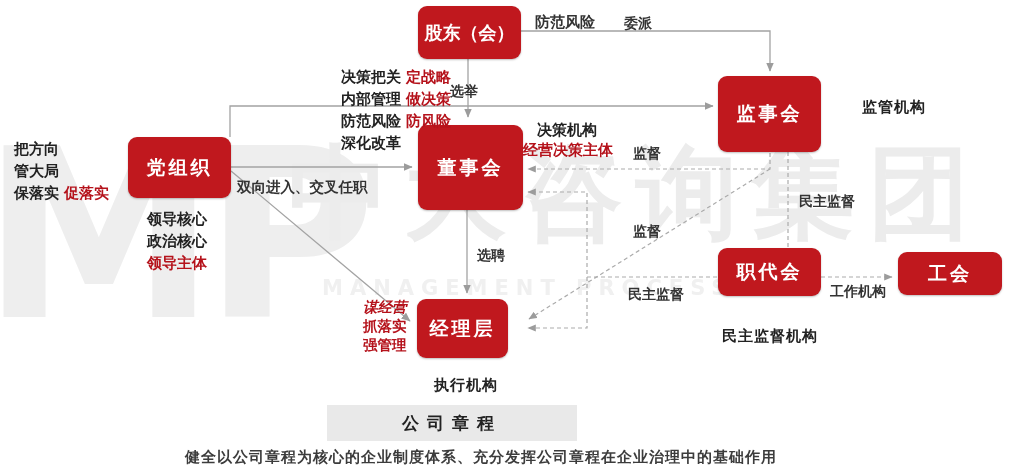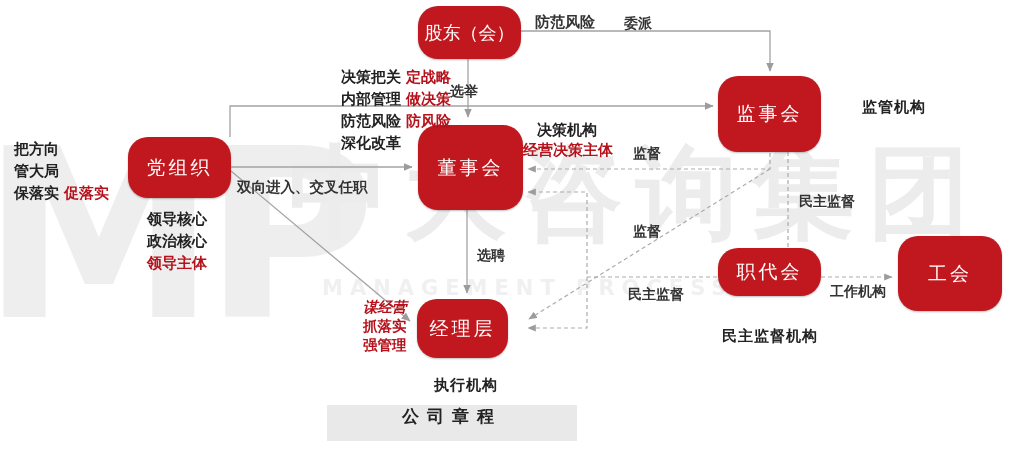--- a/index.html
+++ b/index.html
@@ -16,28 +16,28 @@
     position:absolute;left:288px;top:142px;font-size:102px;line-height:1;
     font-weight:bold;color:#ececec;letter-spacing:14px;white-space:nowrap;z-index:0;user-select:none;
   }
   .wm-en{
     position:absolute;left:322px;top:276px;font-size:21px;font-weight:bold;
     color:#f0f0f0;letter-spacing:7px;white-space:nowrap;z-index:0;user-select:none;
   }
   svg.lines{position:absolute;left:0;top:0;z-index:1;}
   
   .box{
-    position:absolute;background:#c0181e;border-radius:20px;color:#ffffff;
+    position:absolute;background:#c0181e;border-radius:9px;color:#ffffff;
     display:flex;align-items:center;justify-content:center;z-index:2;
-    font-weight:normal;font-size:19px;letter-spacing:3px;
+    font-weight:bold;font-size:19px;letter-spacing:3px;
     box-shadow:0 1px 2px rgba(0,0,0,.25);
   }
   .charter{
     position:absolute;background:#e9e9e9;color:#222222;display:flex;
-    align-items:flex-start;justify-content:center;font-weight:bold;font-size:17px;
+    align-items:center;justify-content:center;font-weight:bold;font-size:17px;
     letter-spacing:8px;z-index:2;
   }
   
   .ann{position:absolute;z-index:2;font-weight:600;font-size:15px;color:#222;}
   .ann .ln{line-height:22px;white-space:nowrap;}
   .ann .b{color:#222222;}
   .ann .r{color:#b5121b;margin-left:5px;}
   .ann .r.solo{margin-left:0;}
   .elabel{
     position:absolute;z-index:2;font-size:14px;font-weight:600;color:#333;
@@ -104,21 +104,21 @@
   </div>
   <div class="box" style="left:718px;top:76px;width:103px;height:76px;">
     <span>监事会</span>
   </div>
   <div class="box" style="left:417px;top:299px;width:91px;height:59px;">
     <span>经理层</span>
   </div>
   <div class="box" style="left:718px;top:248px;width:103px;height:48px;">
     <span>职代会</span>
   </div>
-  <div class="box" style="left:898px;top:236px;width:104px;height:75px;">
+  <div class="box" style="left:898px;top:252px;width:104px;height:43px;">
     <span>工会</span>
   </div>
   <div class="charter" style="left:327px;top:405px;width:250px;height:36px;">
     <span>公司章程</span>
   </div>
 
   <div class="elabel" style="left:535px;top:13px;font-size:15px;font-weight:bold;">防范风险</div>
   <div class="elabel" style="left:624px;top:15px;">委派</div>
   <div class="elabel" style="left:450px;top:83px;">选举</div>
   <div class="elabel" style="left:237px;top:178px;font-size:14.5px;">双向进入、交叉任职</div>
@@ -156,14 +156,15 @@
   <div class="ann" style="left:363px;top:298px;font-size:14.5px;">
     <div class="ln" style="line-height:19px;font-style:italic;"><span class="r solo">谋经营</span></div>
     <div class="ln" style="line-height:19px;"><span class="r solo">抓落实</span></div>
     <div class="ln" style="line-height:19px;"><span class="r solo">强管理</span></div>
   </div>
 
   <div class="rolelabel" style="left:862px;top:98px;">监管机构</div>
   <div class="rolelabel" style="left:434px;top:376px;">执行机构</div>
   <div class="rolelabel" style="left:722px;top:327px;">民主监督机构</div>
 
+  <div class="caption">健全以公司章程为核心的企业制度体系、充分发挥公司章程在企业治理中的基础作用</div>
 
 </div>
 
 </body></html>

